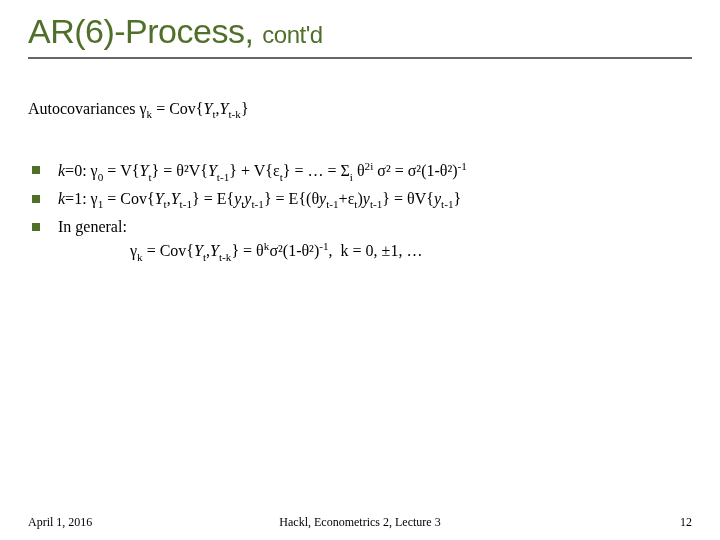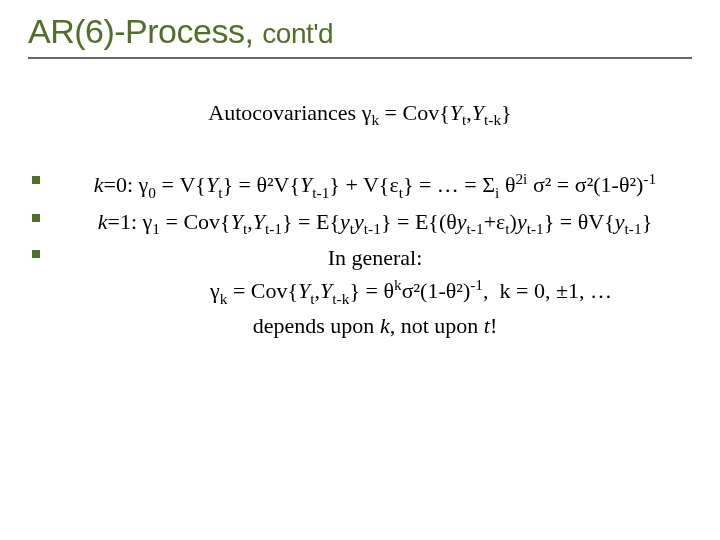--- a/index.html
+++ b/index.html
@@ -20,31 +20,30 @@
   }
   .title {
     font-family: Verdana, Geneva, sans-serif;
     font-size: 34px;
     color: #50702a;
     font-weight: normal;
     letter-spacing: -0.5px;
     margin-bottom: 6px;
   }
   .title .contd {
-    font-size: 28px;
+    font-size: 24px;
   }
   .hr {
     border: none;
     border-top: 2px solid #666;
     margin: 0 0 38px 0;
   }
   .body {
-    font-size: 22px;
+    font-size: 16px;
     line-height: 1.45;
-    text-align: center;
   }
   .intro {
     margin-bottom: 2px;
   }
   .bullets {
     list-style: none;
     padding-left: 0;
     margin-top: 36px;
   }
   .bullets li {
@@ -106,21 +105,23 @@
         <span class="it">k</span>=0: γ<sub>0</sub> = V{<span class="it">Y</span><sub>t</sub>} = θ²V{<span class="it">Y</span><sub>t-1</sub>} + V{ε<sub>t</sub>} = … = Σ<sub>i</sub> θ<sup>2i</sup> σ² = σ²(1-θ²)<sup>-1</sup>
       </li>
       <li>
         <span class="it">k</span>=1: γ<sub>1</sub> = Cov{<span class="it">Y</span><sub>t</sub>,<span class="it">Y</span><sub>t-1</sub>} = E{<span class="it">y</span><sub>t</sub><span class="it">y</span><sub>t-1</sub>} = E{(θ<span class="it">y</span><sub>t-1</sub>+ε<sub>t</sub>)<span class="it">y</span><sub>t-1</sub>} = θV{<span class="it">y</span><sub>t-1</sub>}
       </li>
       <li>
         <span>In general:</span>
         <div class="indent2">
           γ<sub>k</sub> = Cov{<span class="it">Y</span><sub>t</sub>,<span class="it">Y</span><sub>t-k</sub>} = θ<sup>k</sup>σ²(1-θ²)<sup>-1</sup>,&nbsp;&nbsp;k = 0, ±1, …
         </div>
-        <div>
-          depends upon <span class="it">k</span>, not upon <span class="it">t</span>!
-        </div>
       </li>
     </ul>
   </div>
 
+  <div class="footer">
+    <span>April 1, 2016</span>
+    <span class="center">Hackl, Econometrics 2, Lecture 3</span>
+    <span>12</span>
+  </div>
 
 </div>
 
 </body></html>

